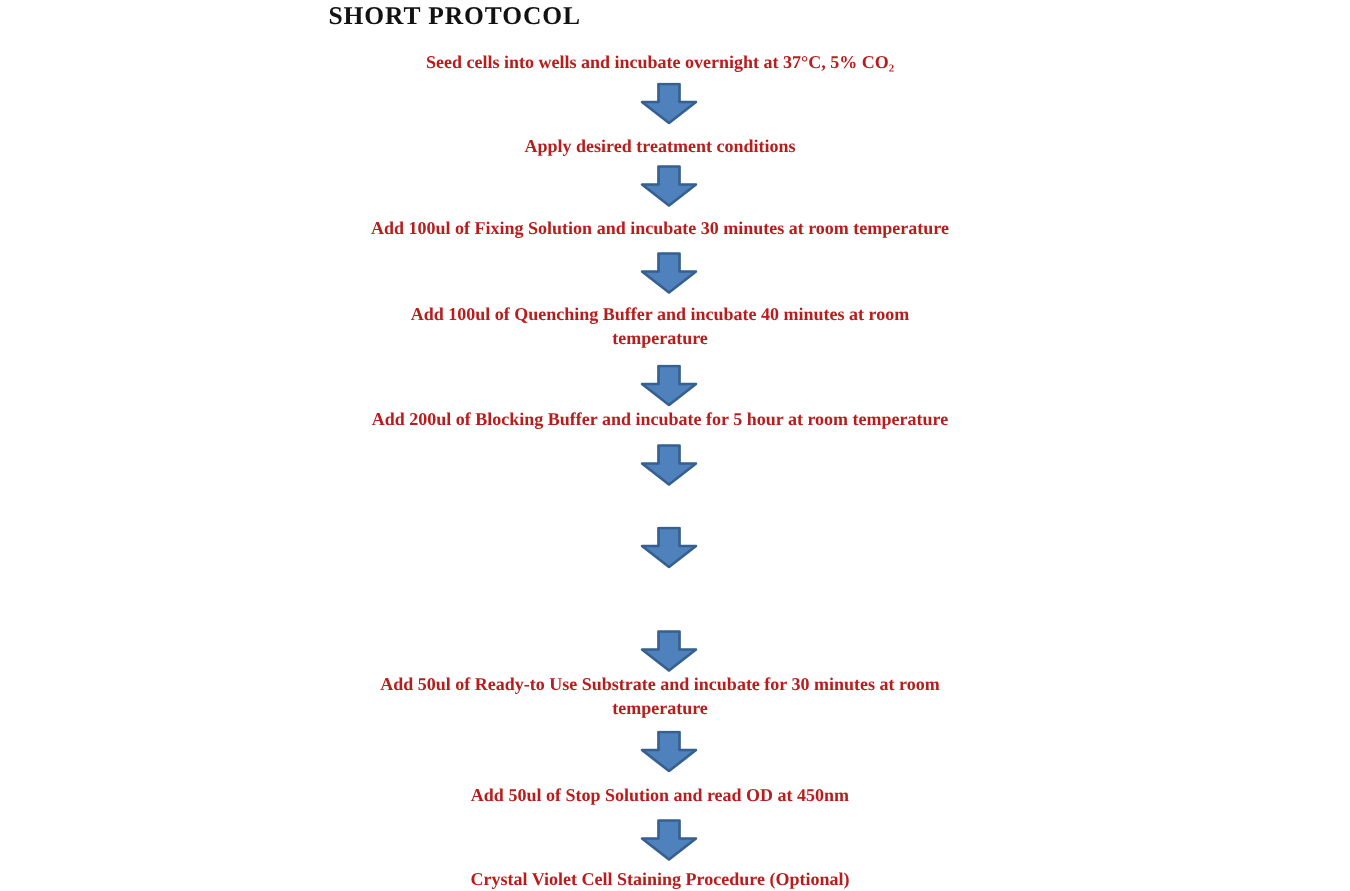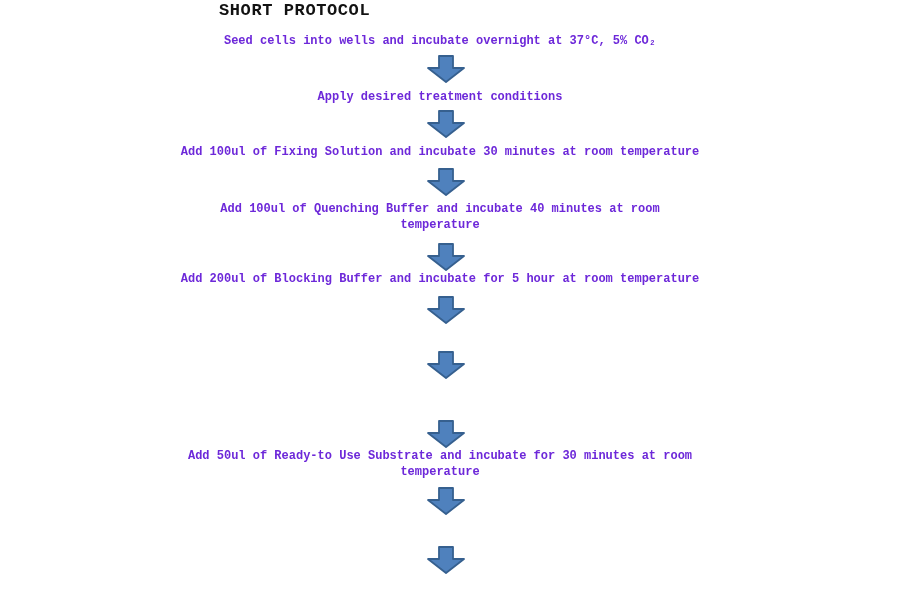--- a/index.html
+++ b/index.html
@@ -2,42 +2,42 @@
 <html><head>
 <meta charset="utf-8">
 <style>
   html, body { margin: 0; padding: 0; background: #ffffff; }
   .page {
     position: relative;
     width: 890px;
     height: 594px;
     background: #ffffff;
     overflow: hidden;
-    font-family: Liberation Mono, monospace;
+    font-family: Liberation Serif, serif;
   }
   .title {
     position: absolute;
     left: 219px;
     top: 1px;
     margin: 0;
     font-size: 17px;
     font-weight: bold;
     letter-spacing: 0.6px;
     color: #121212;
     white-space: nowrap;
   }
   .step {
     position: absolute;
     left: 10px;
     width: 860px;
     text-align: center;
     font-weight: bold;
     font-size: 12px;
     line-height: 16px;
-    color: #6d28d9;
+    color: #b91c1c;
     white-space: pre-line;
   }
   .arrow {
     position: absolute;
     left: 427px;
     width: 38px;
     height: 28px;
   }
   .arrow svg { display: block; }
   .arrow polygon { stroke-width: 1.8; stroke-linejoin: round; }
@@ -118,19 +118,21 @@
   </div>
 
   <div class="step s7">Add 50ul of Ready-to Use Substrate and incubate for 30 minutes at room
 temperature</div>
   <div class="arrow a7">
     <svg width="38" height="28" viewBox="0 0 38 28" stroke="#36608f">
       <polygon points="12,1 26,1 26,13 37,13 19,27 1,13 12,13" fill="#4f81bd"></polygon>
     </svg>
   </div>
 
+  <div class="step s8">Add 50ul of Stop Solution and read OD at 450nm</div>
   <div class="arrow a8">
     <svg width="38" height="28" viewBox="0 0 38 28" stroke="#36608f">
       <polygon points="12,1 26,1 26,13 37,13 19,27 1,13 12,13" fill="#4f81bd"></polygon>
     </svg>
   </div>
 
+  <div class="step s9">Crystal Violet Cell Staining Procedure (Optional)</div>
 </div>
 
 </body></html>

